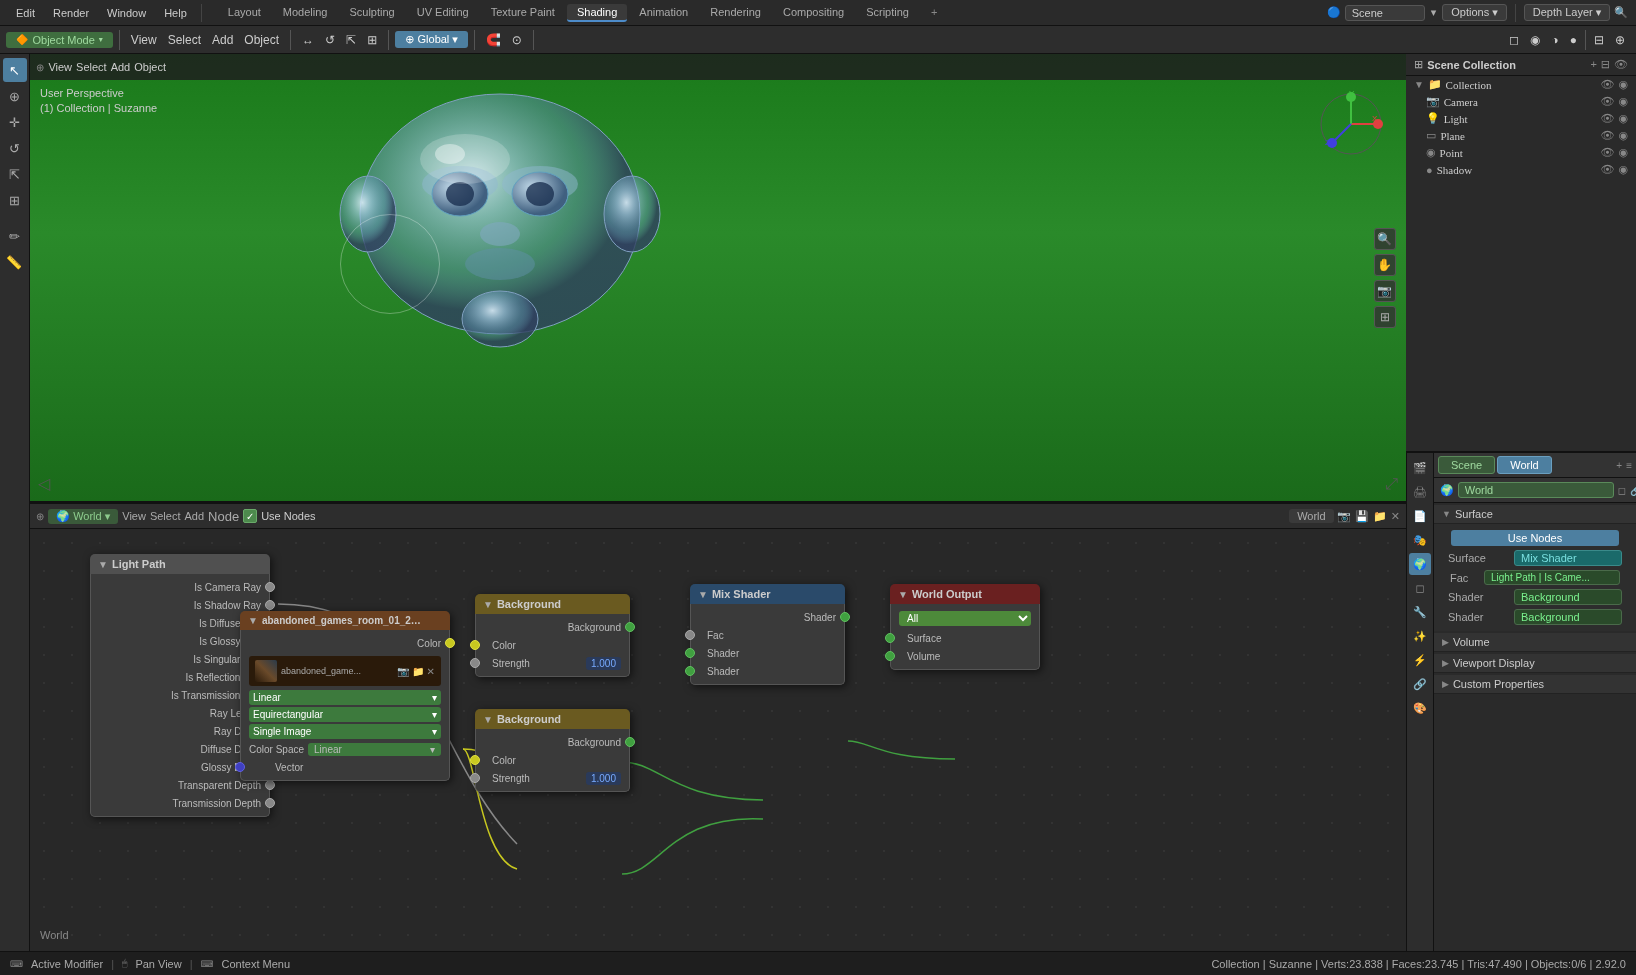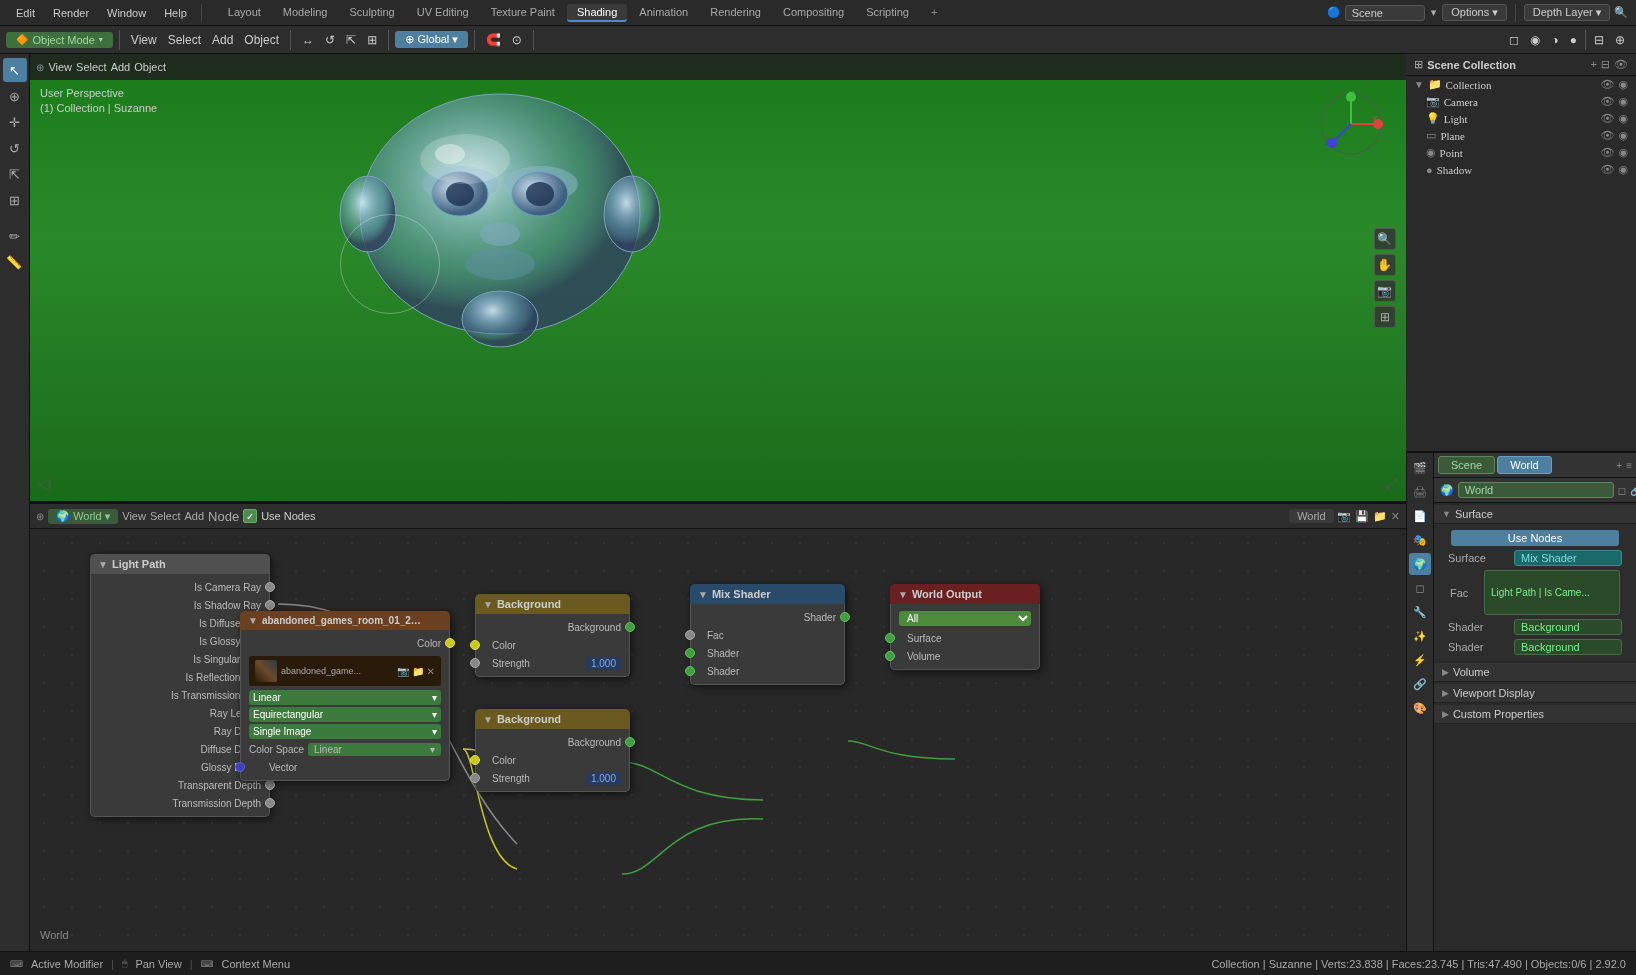--- a/index.html
+++ b/index.html
@@ -427,21 +427,21 @@
             <div class="color-space-row">
               <span>Color Space</span>
               <div style="flex:1;background:#3d7a3d;border-radius:3px;padding:1px 6px;display:flex;justify-content:space-between;cursor:pointer;">
                 <span>Linear</span>
                 <span>▾</span>
               </div>
             </div>
 
             <div class="node-row" style="position:relative;">
               <div class="socket left blue"></div>
-              <span style="margin-left:20px;">Vector</span>
+              <span style="margin-left:26px;">Vector</span>
             </div>
           </div>
         </div>
 
         <div class="node node-bg1" style="left:445px;top:65px;min-width:155px;">
           <div class="node-header" style="background:#6a5a20;">
             <span style="color:#aaa;font-size:10px;">▼</span>
             <span>Background</span>
           </div>
           <div class="node-body">
@@ -640,21 +640,21 @@
             <span>Surface</span>
           </div>
           <div style="padding:4px 8px;background:#2d2d2d;">
             <button style="background:#4d7fa0;border:none;color:#fff;padding:2px 12px;font-size:11px;border-radius:3px;cursor:pointer;display:block;margin:2px auto;width:90%;">Use Nodes</button>
             <div class="prop-row">
               <span class="prop-label">Surface</span>
               <div class="prop-value teal-hl" style="background:#1a6a6a;border-color:#3a8a8a;color:#7adfdf;cursor:pointer;">Mix Shader</div>
             </div>
             <div style="padding:2px 8px;display:flex;align-items:center;gap:4px;">
               <span style="color:#aaa;font-size:11px;min-width:30px;">Fac</span>
-              <div style="flex:1;background:#2a4a2a;border:1px solid #4a6a4a;border-radius:3px;padding:16px 6px;color:#7af08d;font-size:10px;cursor:pointer;overflow:hidden;text-overflow:ellipsis;white-space:nowrap;">Light Path | Is Came...</div>
+              <div style="flex:1;background:#2a4a2a;border:1px solid #4a6a4a;border-radius:3px;padding:1px 6px;color:#7af08d;font-size:10px;cursor:pointer;overflow:hidden;text-overflow:ellipsis;white-space:nowrap;">Light Path | Is Came...</div>
             </div>
             <div class="prop-row">
               <span class="prop-label">Shader</span>
               <div class="prop-value" style="background:#2a4a2a;border-color:#4a6a4a;color:#7af08d;cursor:pointer;">Background</div>
             </div>
             <div class="prop-row">
               <span class="prop-label">Shader</span>
               <div class="prop-value" style="background:#2a4a2a;border-color:#4a6a4a;color:#7af08d;cursor:pointer;">Background</div>
             </div>
           </div>

